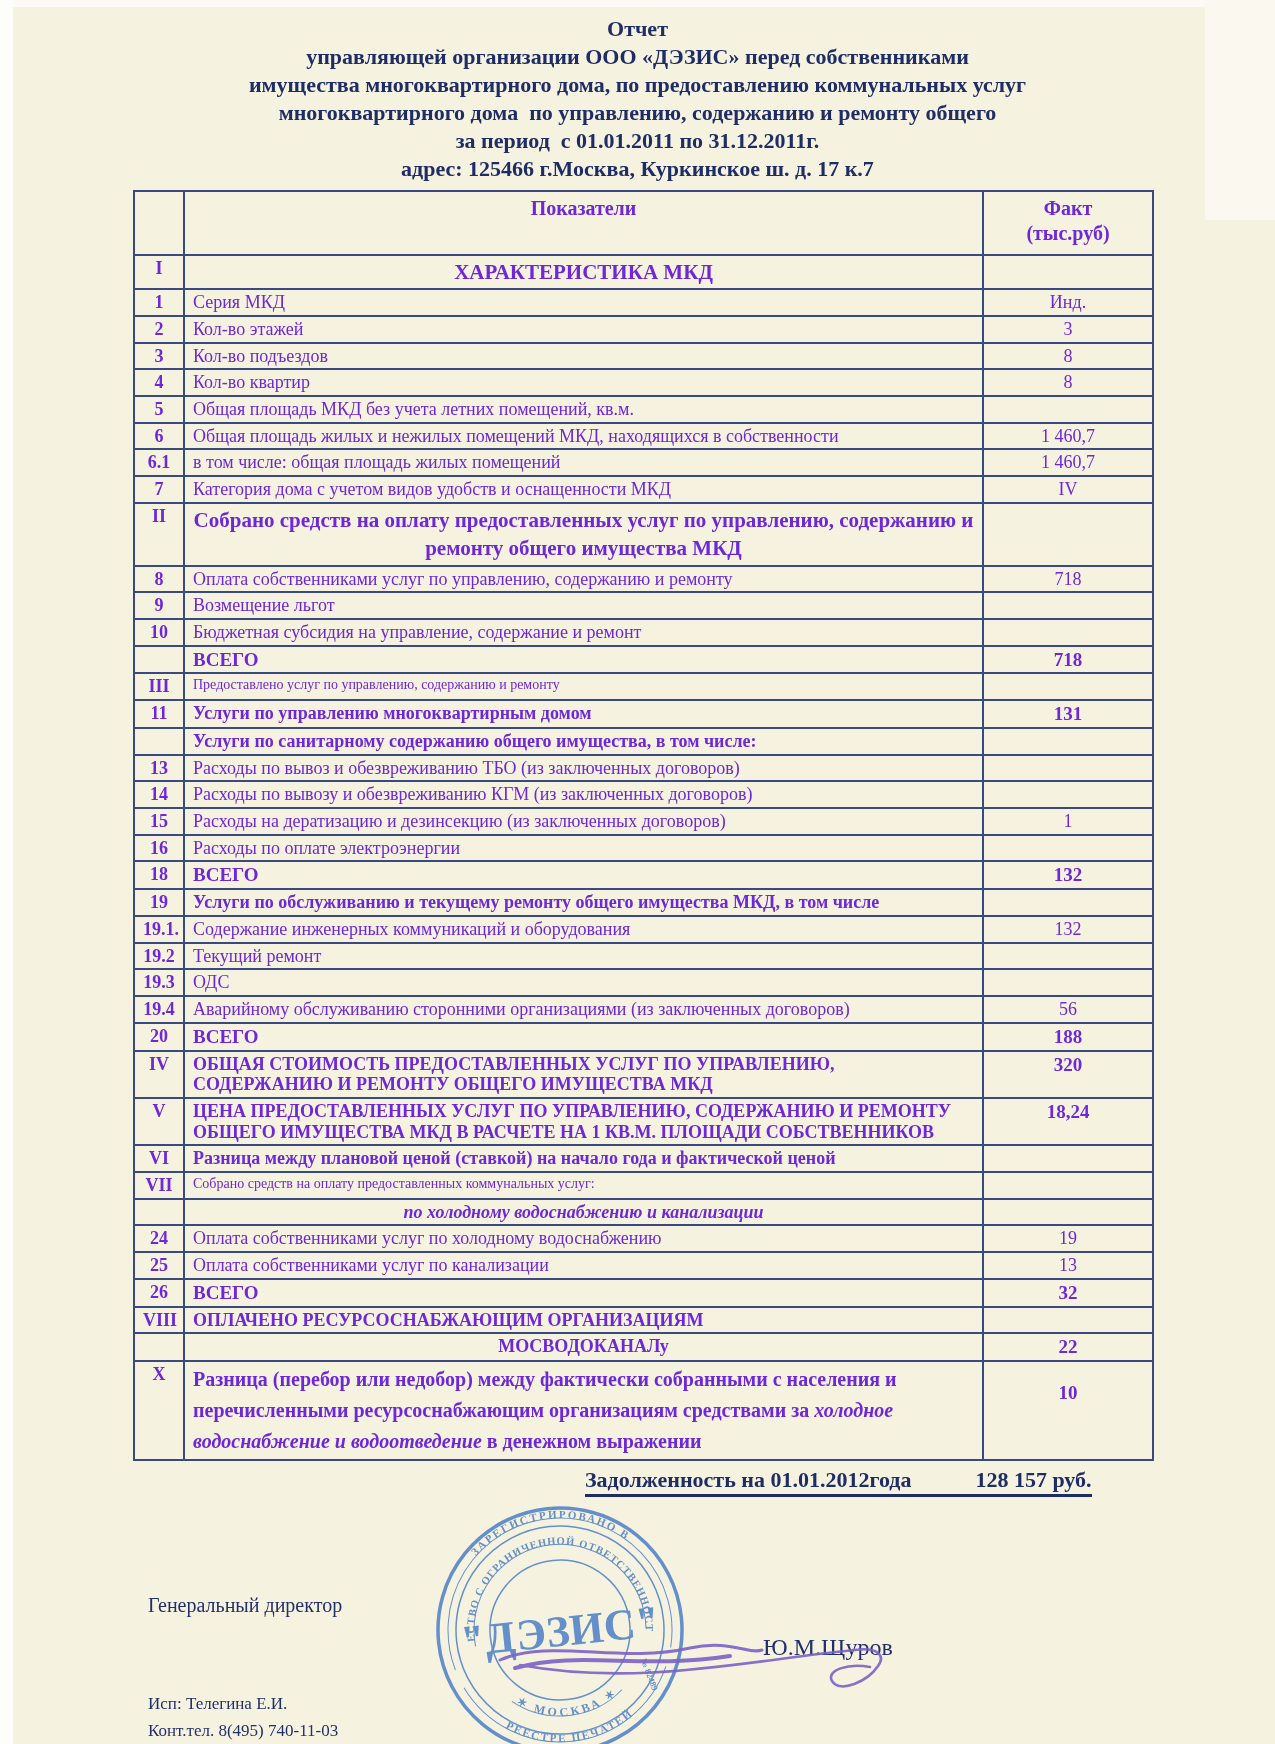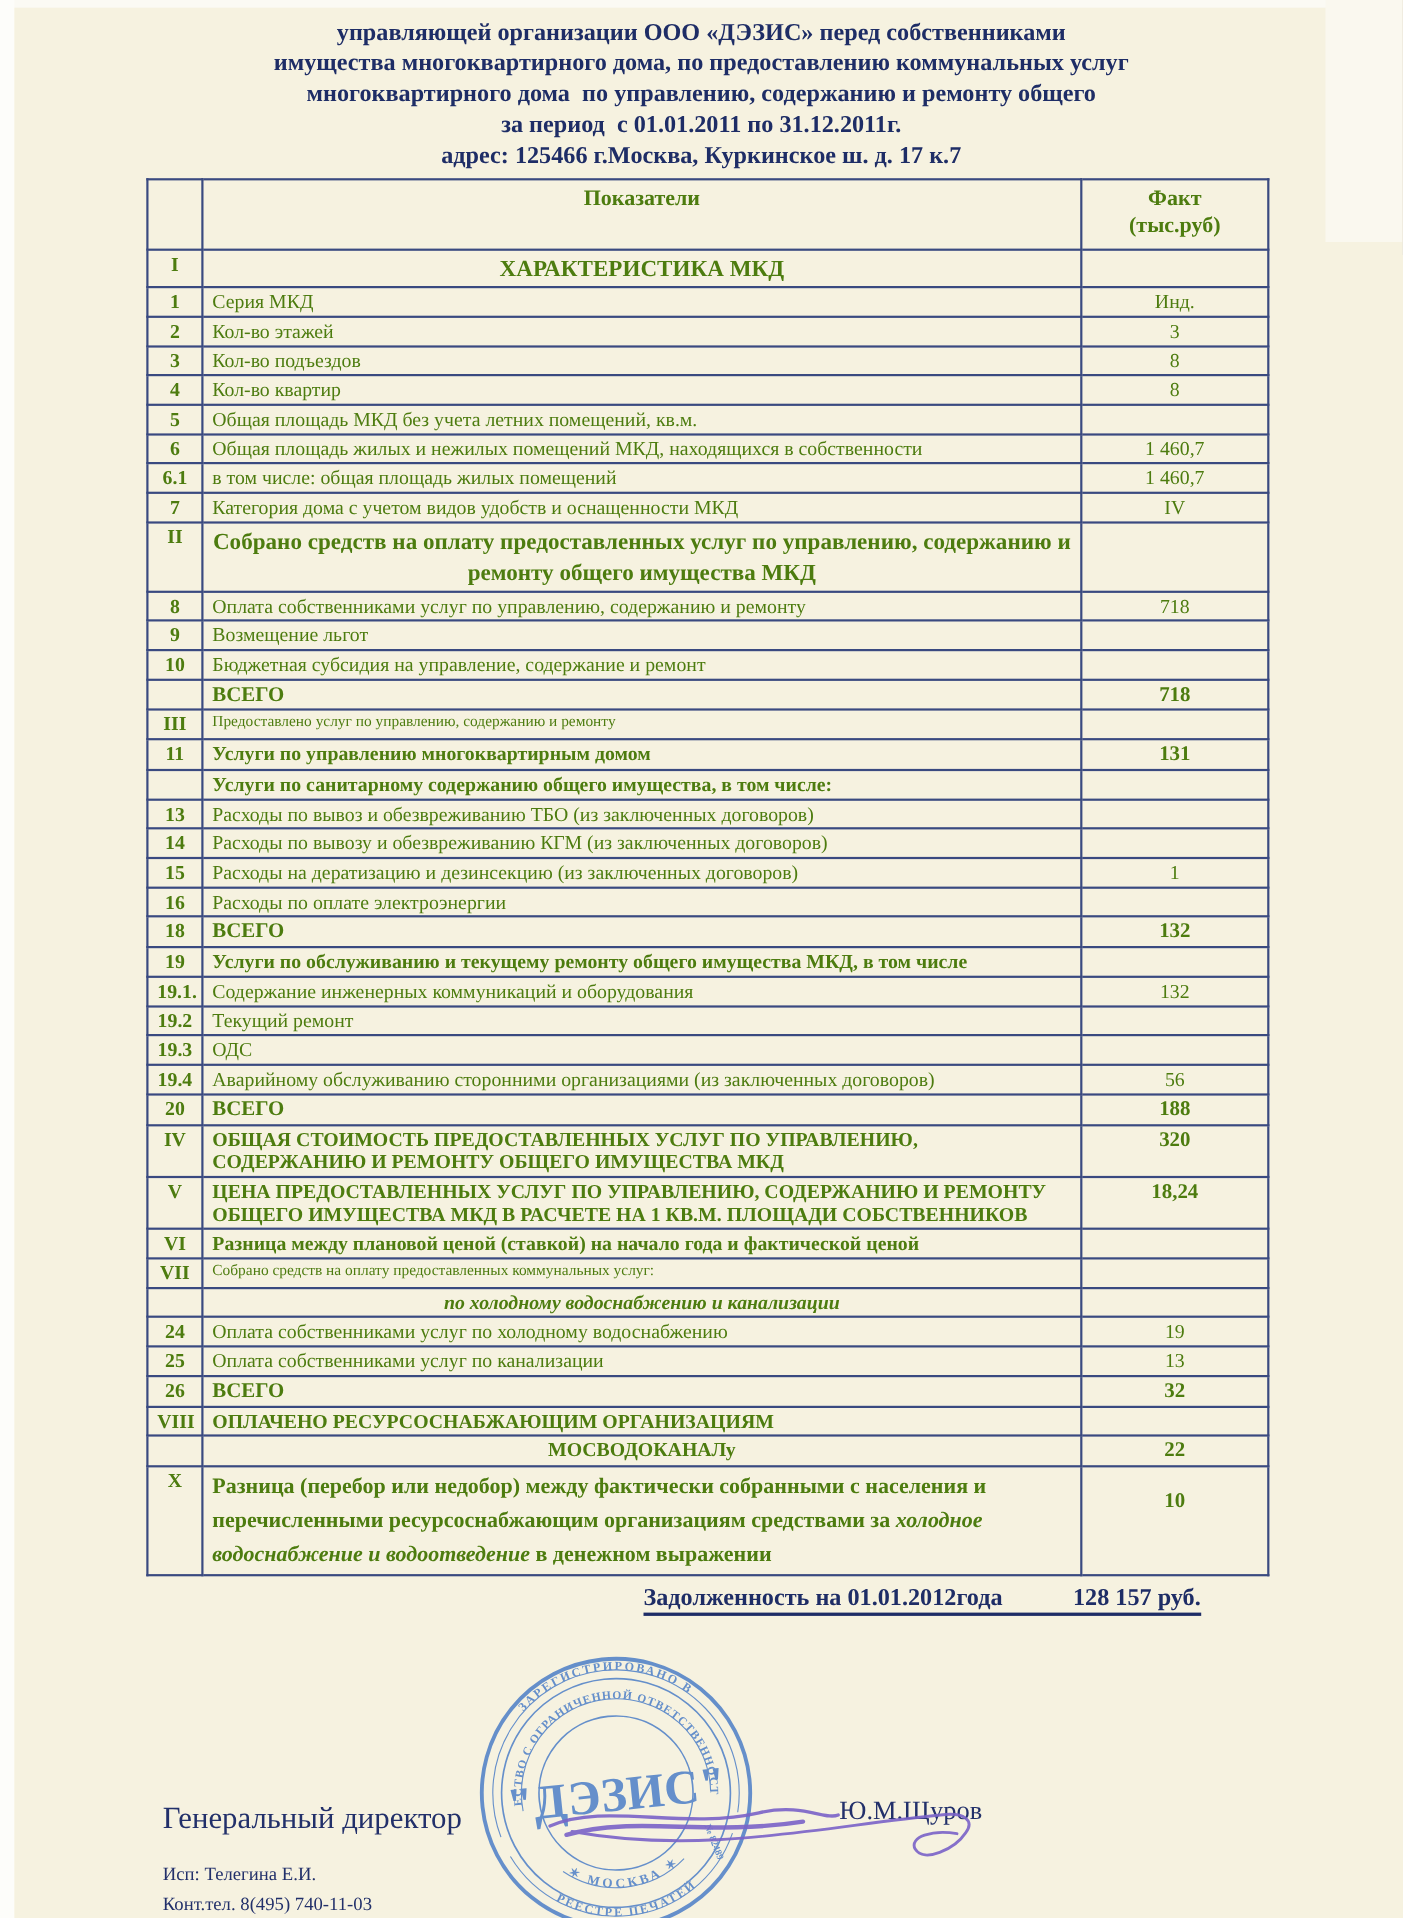--- a/index.html
+++ b/index.html
@@ -18,21 +18,21 @@
   .edge-tr    { position:absolute; right:0; top:0; width:70px; height:220px; background:#faf8ef; }
 
   
   .title-block { padding-top:15px; text-align:center; font-weight:bold; font-size:22px; line-height:28px; color:#1e2d66; }
   .title-block div { white-space:pre-wrap; }
 
   
   table.report {
     border-collapse:collapse; table-layout:fixed;
     margin:7px 0 0 133px; width:1019px;
-    color:#4d7c0f;
+    color:#6d28d9;
   }
   table.report th, table.report td {
     border:2px solid #3a4a80;
     padding:2px 8px;
     font-size:18px; line-height:1.15;
     vertical-align:top;
     overflow:hidden;
   }
   table.report th { font-weight:bold; font-size:20px; text-align:center; padding:4px 6px 8px; line-height:1.25; }
   td.c-num { text-align:center; font-weight:bold; padding:2px 2px; }
@@ -51,37 +51,38 @@
   tr.r-bigx td.c-lbl { font-weight:bold; font-size:20px; line-height:1.55; padding-right:30px;margin-left:20px; }
   tr.r-bigx td.c-val { padding-top:20px; }
   tr.vb td.c-val { font-weight:bold; font-size:19px; }
 
   
   .debt-line { margin:6px 0 0 585px; font-weight:bold; font-size:22px; color:#1e2d66; }
   .debt-underline { display:inline-block; border-bottom:3px solid #1e2d66; padding-bottom:1px; }
   .debt-gap { display:inline-block; width:64px; }
 
   
-  .director-label { position:absolute; left:148px; top:1638px; font-size:28px; }
+  .director-label { position:absolute; left:148px; top:1594px; font-size:20px; }
   .director-name  { position:absolute; left:763px; top:1634px; font-size:24px; }
   .executor-line  { position:absolute; left:148px; top:1694px; font-size:17px; }
   .phone-line     { position:absolute; left:148px; top:1721px; font-size:17px; }
 
   .stamp-svg     { position:absolute; left:430px; top:1500px; width:260px; height:260px; opacity:.85; pointer-events:none; }
   .signature-svg { position:absolute; left:430px; top:1560px; width:480px; height:170px; opacity:.9; pointer-events:none; }
   .stamp-svg text { font-family:"Liberation Serif","DejaVu Serif",serif; }
 </style>
 </head>
 <body>
 
 <div class="page">
   <div class="edge-top"></div>
   <div class="edge-tr"></div>
 
   <div class="title-block">
+    <div>Отчет</div>
     <div>управляющей организации ООО «ДЭЗИС» перед собственниками</div>
     <div>имущества многоквартирного дома, по предоставлению коммунальных услуг</div>
     <div>многоквартирного дома  по управлению, содержанию и ремонту общего</div>
     <div>за период  с 01.01.2011 по 31.12.2011г.</div>
     <div>адрес: 125466 г.Москва, Куркинское ш. д. 17 к.7</div>
   </div>
 
   <table class="report">
     <colgroup>
       <col style="width:50px">

